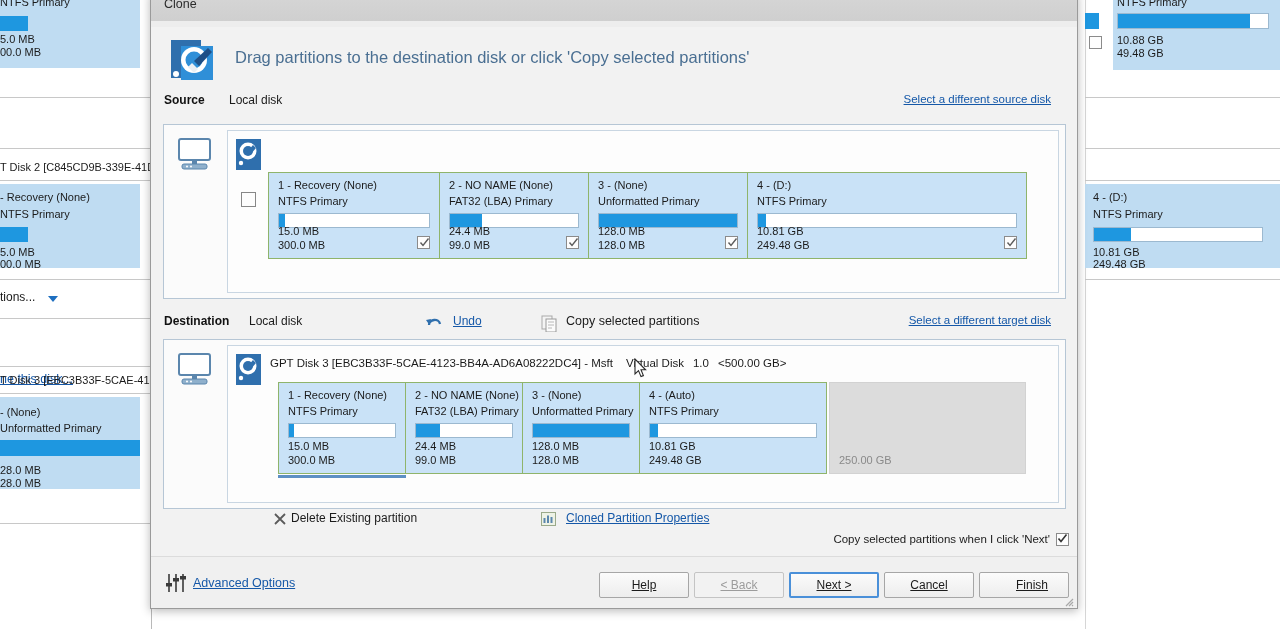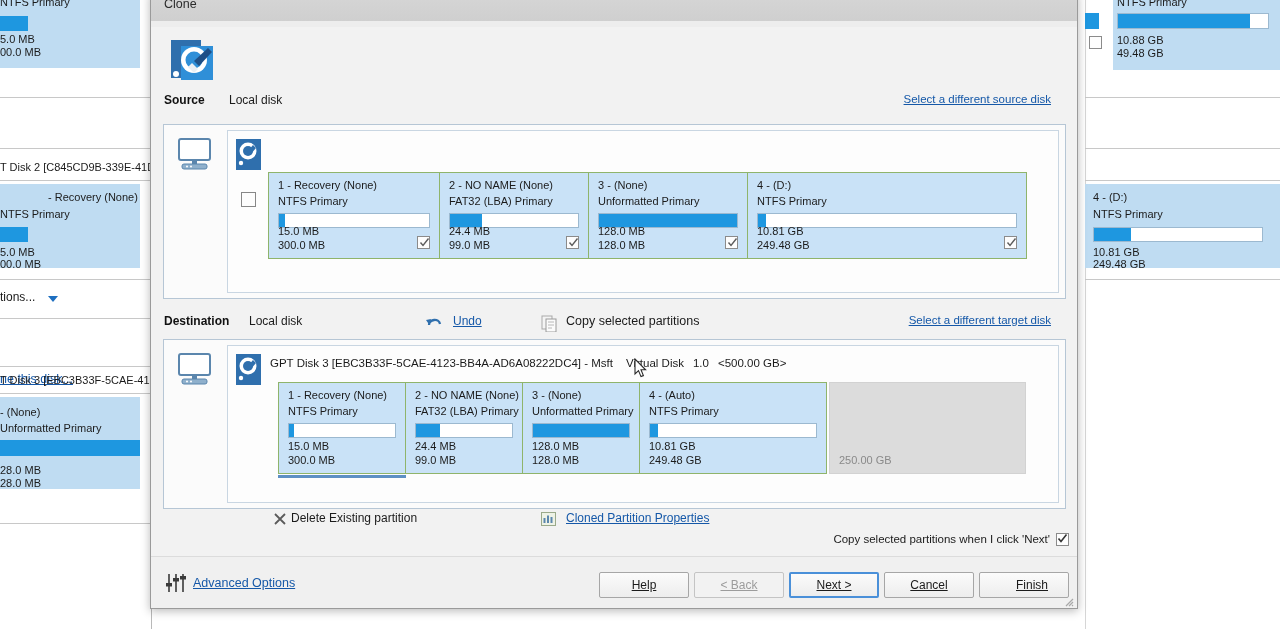--- a/index.html
+++ b/index.html
@@ -262,21 +262,21 @@
       <div class="bg-txt" style="left:0;top:33px;">5.0 MB</div>
       <div class="bg-txt" style="left:0;top:46px;">00.0 MB</div>
 
       <div class="bg-hr" style="top:97px;"></div>
       <div class="bg-hr" style="top:148px;"></div>
 
       <div class="bg-txt" style="left:0;top:161px;">T Disk 2 [C845CD9B-339E-41D</div>
       <div class="bg-hr" style="top:180px;"></div>
 
       <div class="bg-sel" style="left:0;top:184px;width:140px;height:84px;"></div>
-      <div class="bg-txt" style="left:0;top:191px;padding-left:48px;">- Recovery (None)</div>
+      <div class="bg-txt" style="left:0;top:191px;">- Recovery (None)</div>
       <div class="bg-txt" style="left:0;top:208px;">NTFS Primary</div>
       <div class="bg-bar-full" style="left:0;top:227px;width:28px;height:15px;"></div>
       <div class="bg-txt" style="left:0;top:246px;">5.0 MB</div>
       <div class="bg-txt" style="left:0;top:258px;">00.0 MB</div>
 
       <div class="bg-hr" style="top:279px;"></div>
       <div class="bg-txt" style="left:0;top:291px;font-size:12px;">tions...</div>
       <div class="bg-caret" style="left:48px;top:296px;"></div>
 
       <div class="bg-hr" style="top:318px;"></div>
@@ -341,20 +341,21 @@
           <svg width="50" height="50" viewBox="0 0 50 50">
             <rect x="3" y="6" width="30" height="38" fill="#2f6fad"></rect>
             <rect x="13" y="12" width="32" height="34" fill="#2f8fd8"></rect>
             <circle cx="26" cy="26" r="13" fill="#ffffff"></circle>
             <circle cx="26" cy="26" r="8.5" fill="#2f8fd8"></circle>
             <circle cx="8" cy="40" r="3" fill="#ffffff"></circle>
             <path d="M40 14 L26 27 L31 32 L44 18 Z" fill="#1f4f86"></path>
             <path d="M24 29 L30 35 L26 39 L20 33 Z" fill="#e9eef4"></path>
           </svg>
         </div>
+        <div class="banner-text">Drag partitions to the destination disk or click 'Copy selected partitions'</div>
       </div>
 
       <div class="srow" style="top:72px;">
         <div class="lbl">Source</div>
         <div class="sub">Local disk</div>
         <div class="rlink">Select a different source disk</div>
       </div>
 
       <div class="diskpanel" style="left:12px; top:103px; width:903px; height:175px;">
         <div class="monitor-icon" style="left:12px; top:12px;">

